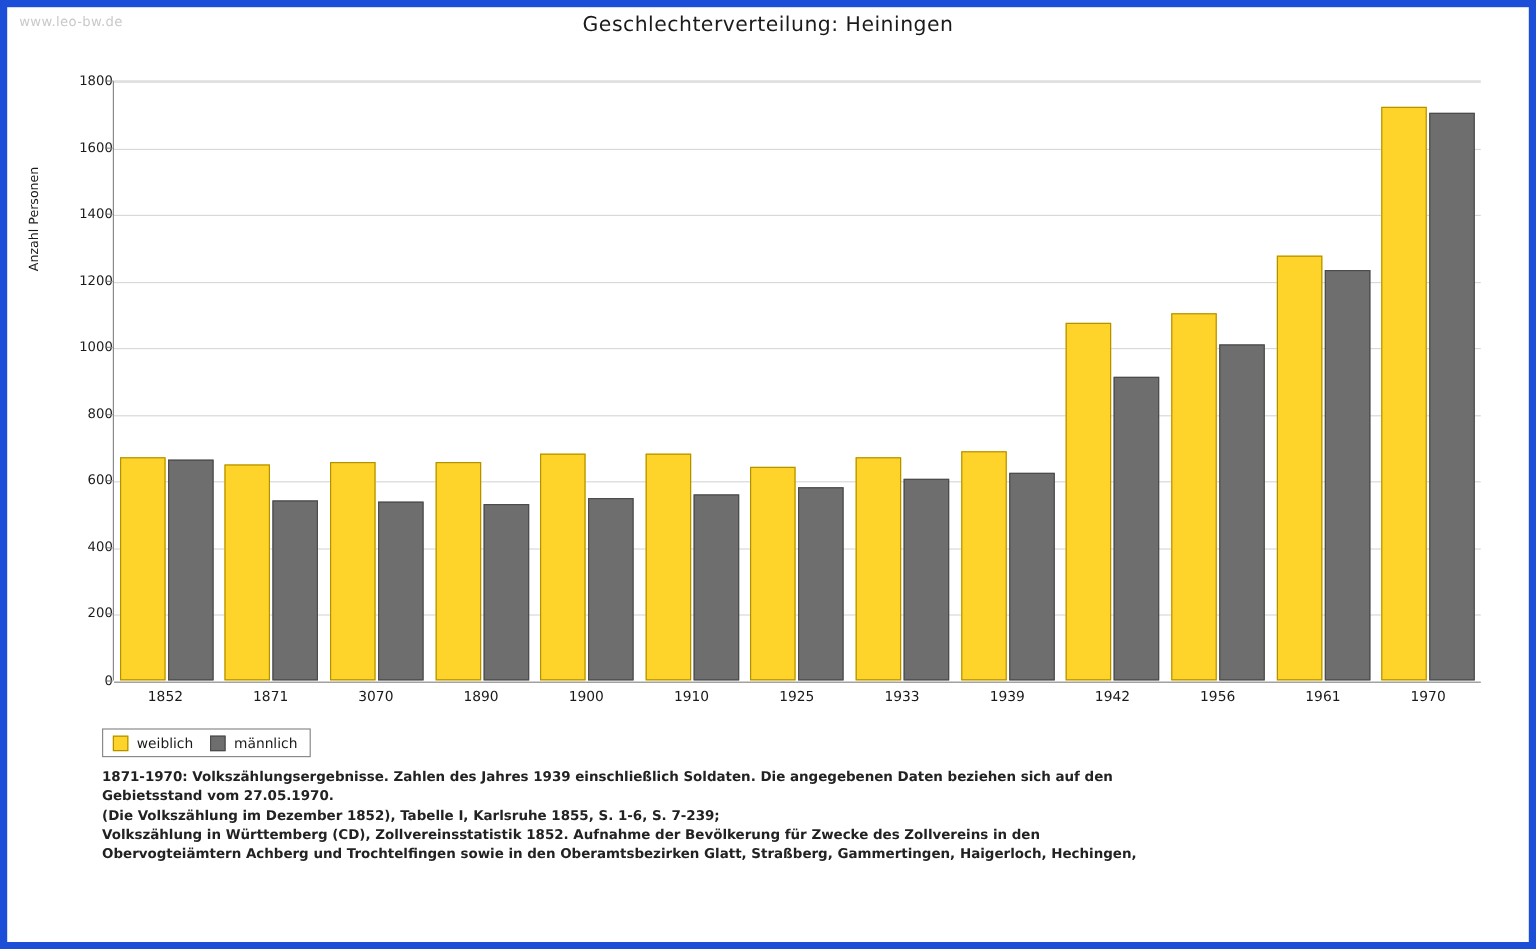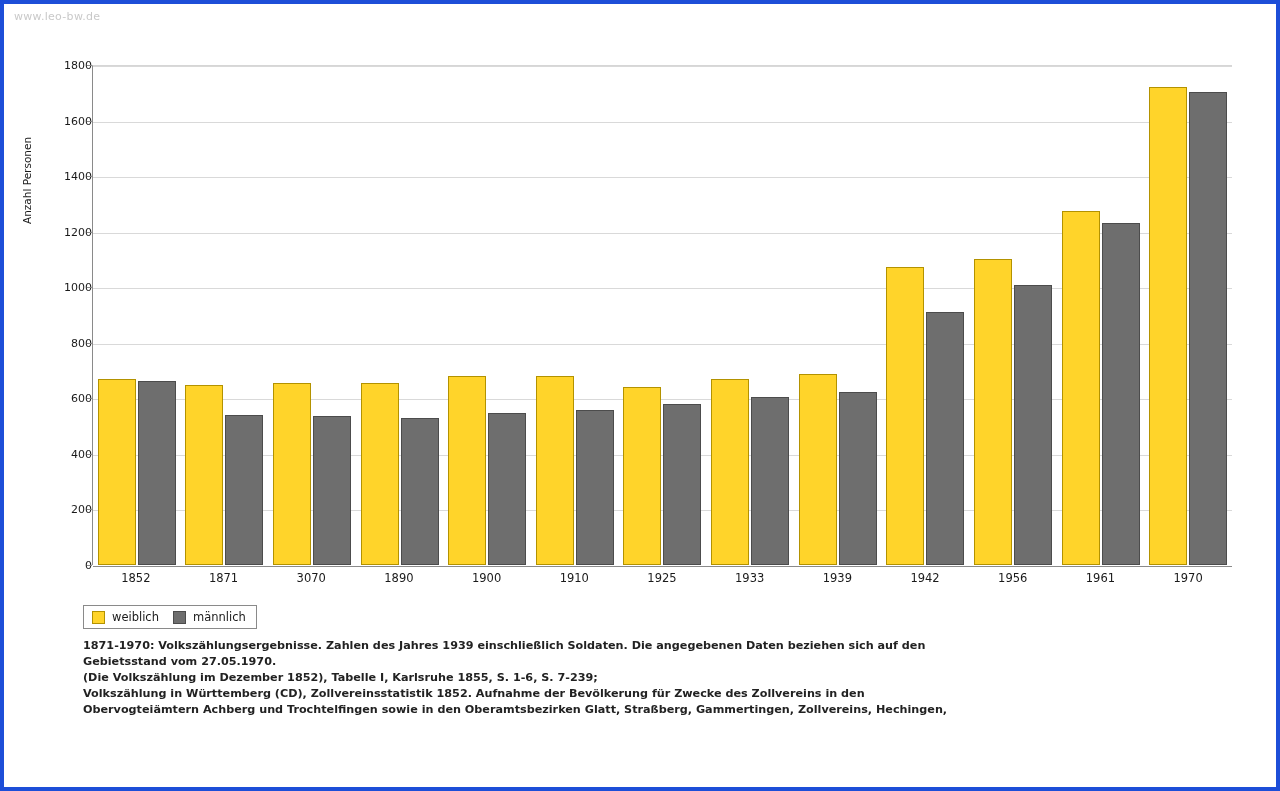--- a/index.html
+++ b/index.html
@@ -8,21 +8,21 @@
     background: #ffffff;
   }
   body {
     font-family: "DejaVu Sans", sans-serif;
   }
   #page {
     position: relative;
     width: 1280px;
     height: 791px;
     background: #ffffff;
-    border: 4px solid #1d4ed8;
+    border: 6px solid #1d4ed8;
     box-sizing: border-box;
     overflow: hidden;
   }
   #watermark {
     position: absolute;
     left: 10px;
     top: 6px;
     font-size: 11px;
     color: #c9c9c9;
     letter-spacing: 0.3px;
@@ -181,20 +181,21 @@
   #notes .para { margin-bottom: 0; }
   #notes .gap { height: 12px; }
 </style>
 </head>
 <body>
 
 <div id="page">
 
   <div id="watermark">www.leo-bw.de</div>
 
+  <div id="chart-title">Geschlechterverteilung:  Heiningen</div>
 
   <div id="ylabel">
     <span>Anzahl Personen</span>
   </div>
 
   <div id="ticks-layer">
       <div class="ytick-label" style="top: 500px;">0</div>
       <div class="ytick-mark" style="top: 500px; left: 43px;"></div>
       <div class="ytick-label" style="top: 444.444px;">200</div>
       <div class="ytick-mark" style="top: 444.444px; left: 43px;"></div>
@@ -310,17 +311,17 @@
       <span class="swatch m"></span>
       <span>männlich</span>
     </div>
   </div>
 
   <div id="notes">
     <div class="para">1871-1970: Volkszählungsergebnisse. Zahlen des Jahres 1939 einschließlich Soldaten. Die angegebenen Daten beziehen sich auf den</div>
     <div class="para">Gebietsstand vom 27.05.1970.</div>
     <div class="para">(Die Volkszählung im Dezember 1852), Tabelle I, Karlsruhe 1855, S. 1-6, S. 7-239;</div>
     <div class="para">Volkszählung in Württemberg (CD), Zollvereinsstatistik 1852. Aufnahme der Bevölkerung für Zwecke des Zollvereins in den</div>
-    <div class="para">Obervogteiämtern Achberg und Trochtelfingen sowie in den Oberamtsbezirken Glatt, Straßberg, Gammertingen, Zollvereins, Hechingen,</div>
+    <div class="para">Obervogteiämtern Achberg und Trochtelfingen sowie in den Oberamtsbezirken Glatt, Straßberg, Gammertingen, Haigerloch, Hechingen,</div>
     <div class="gap"></div>
   </div>
 
 </div>
 
 </body></html>

